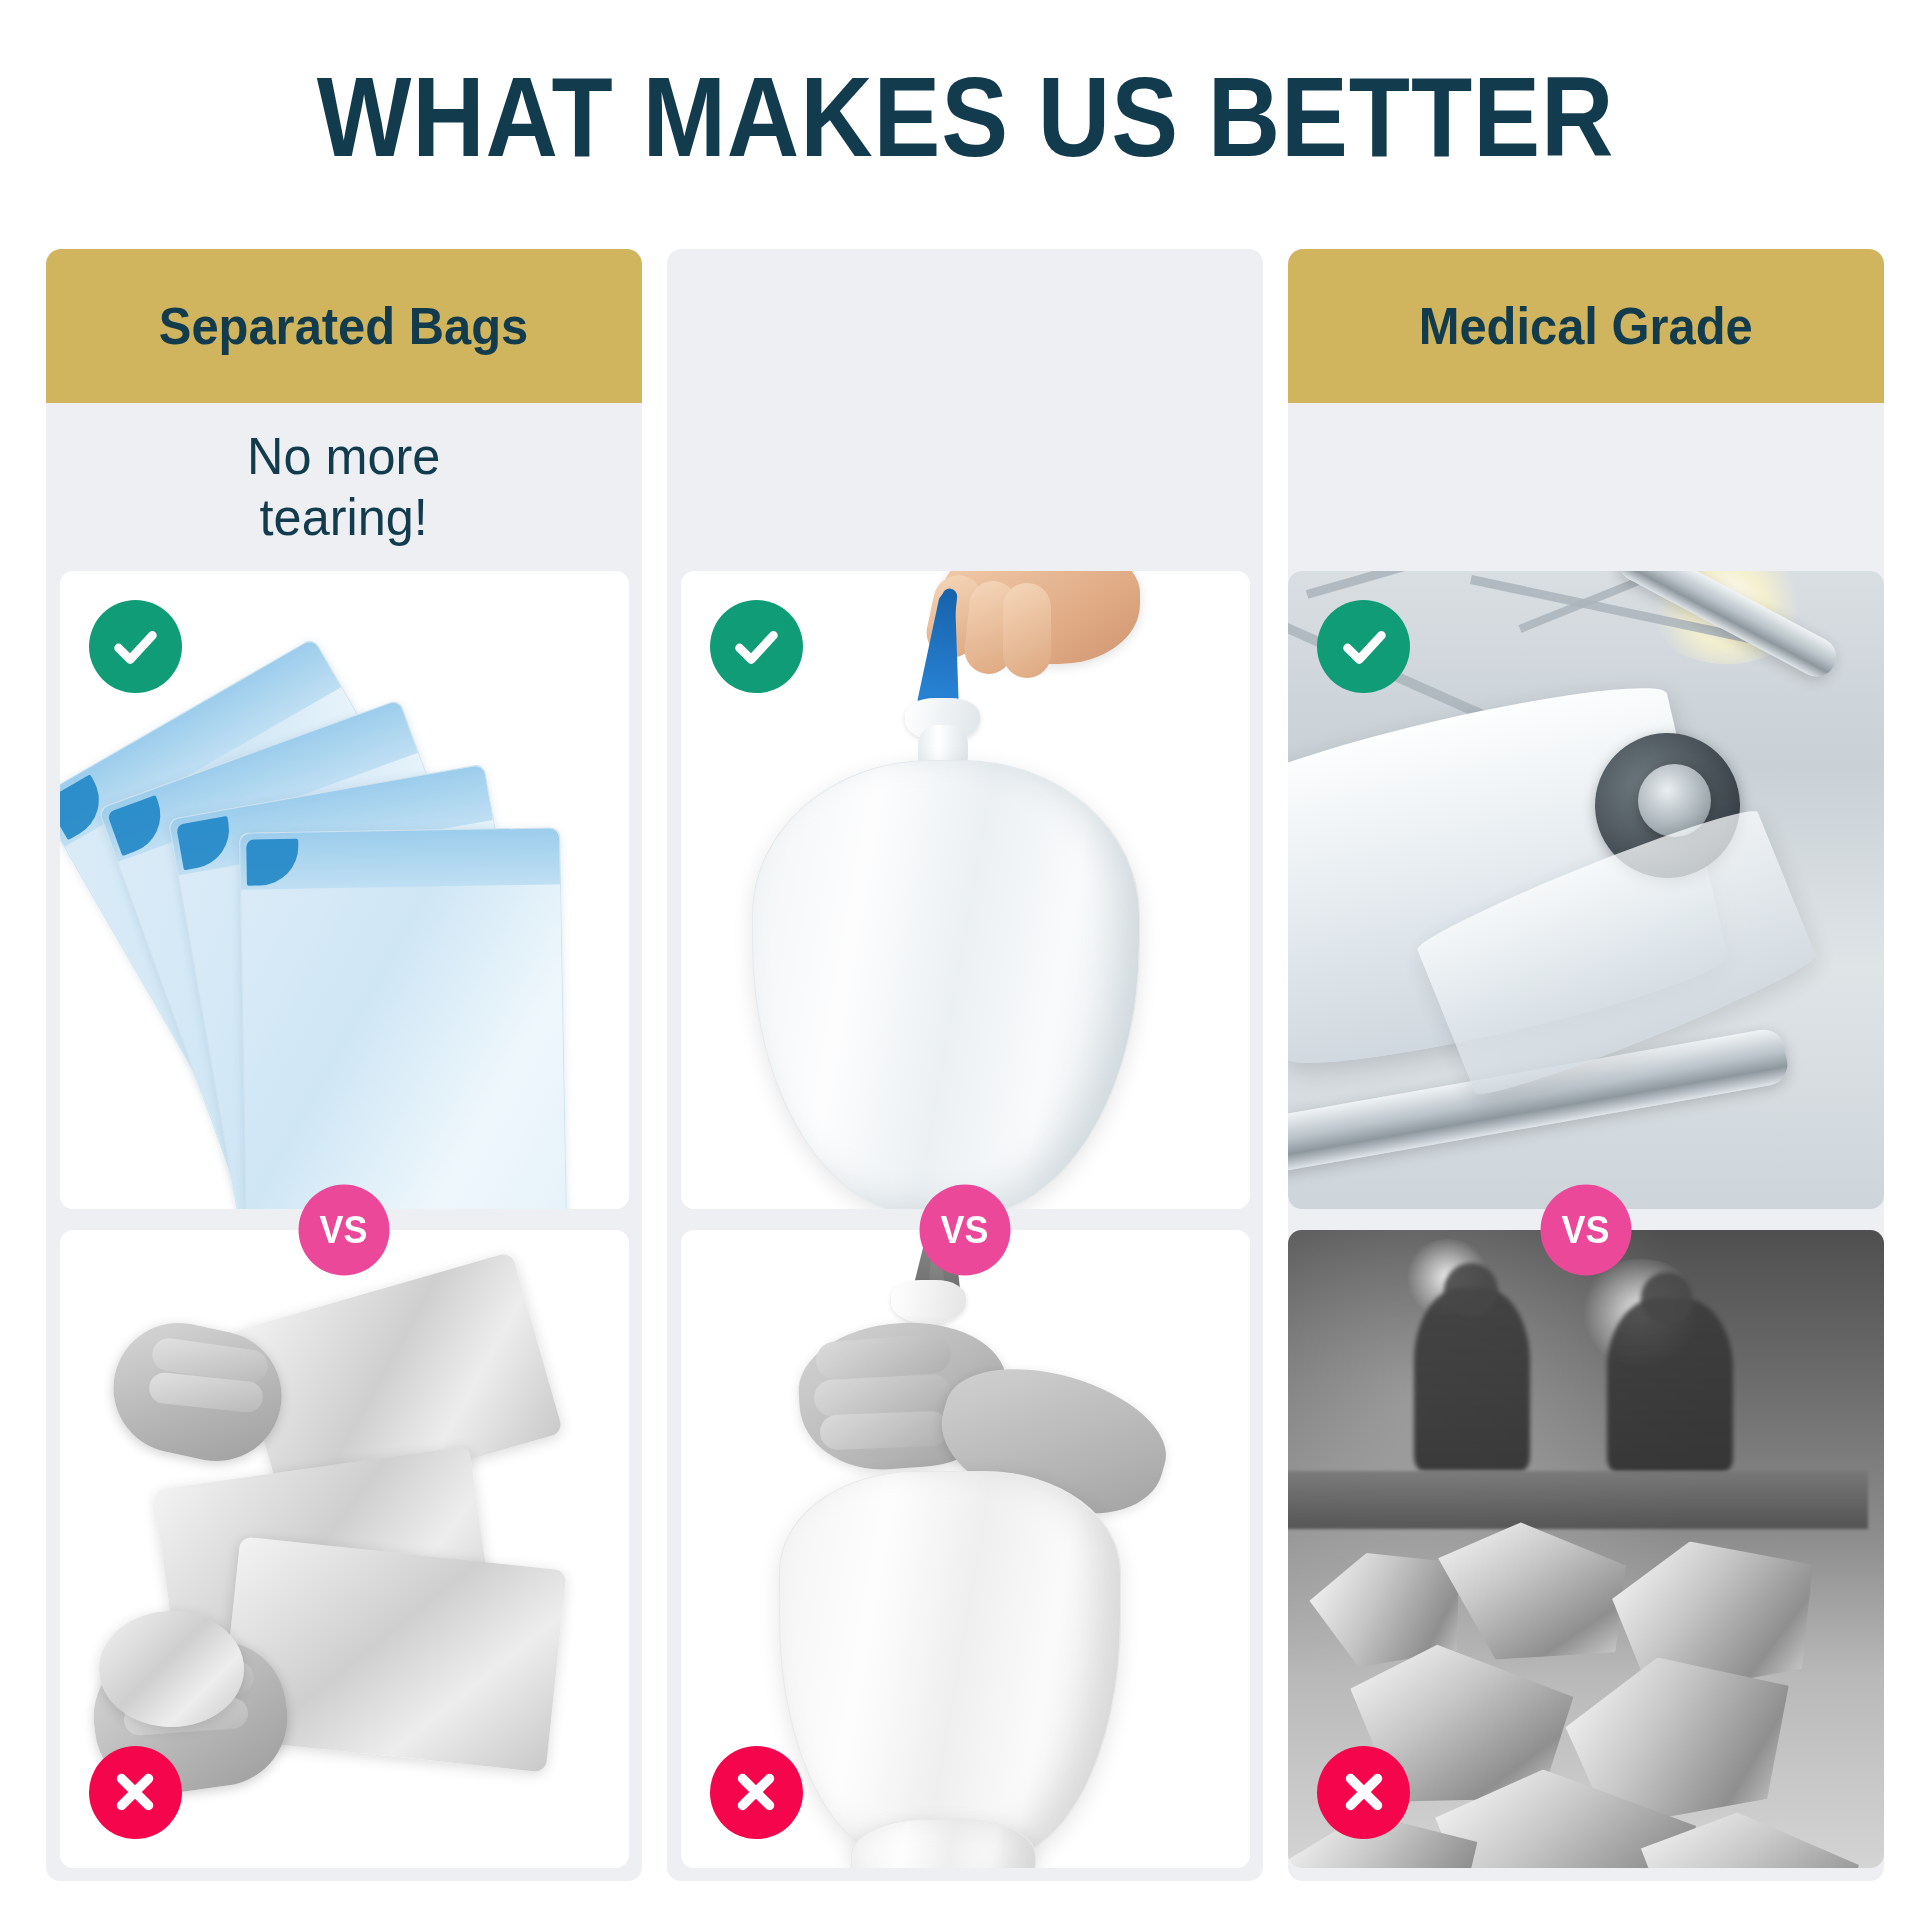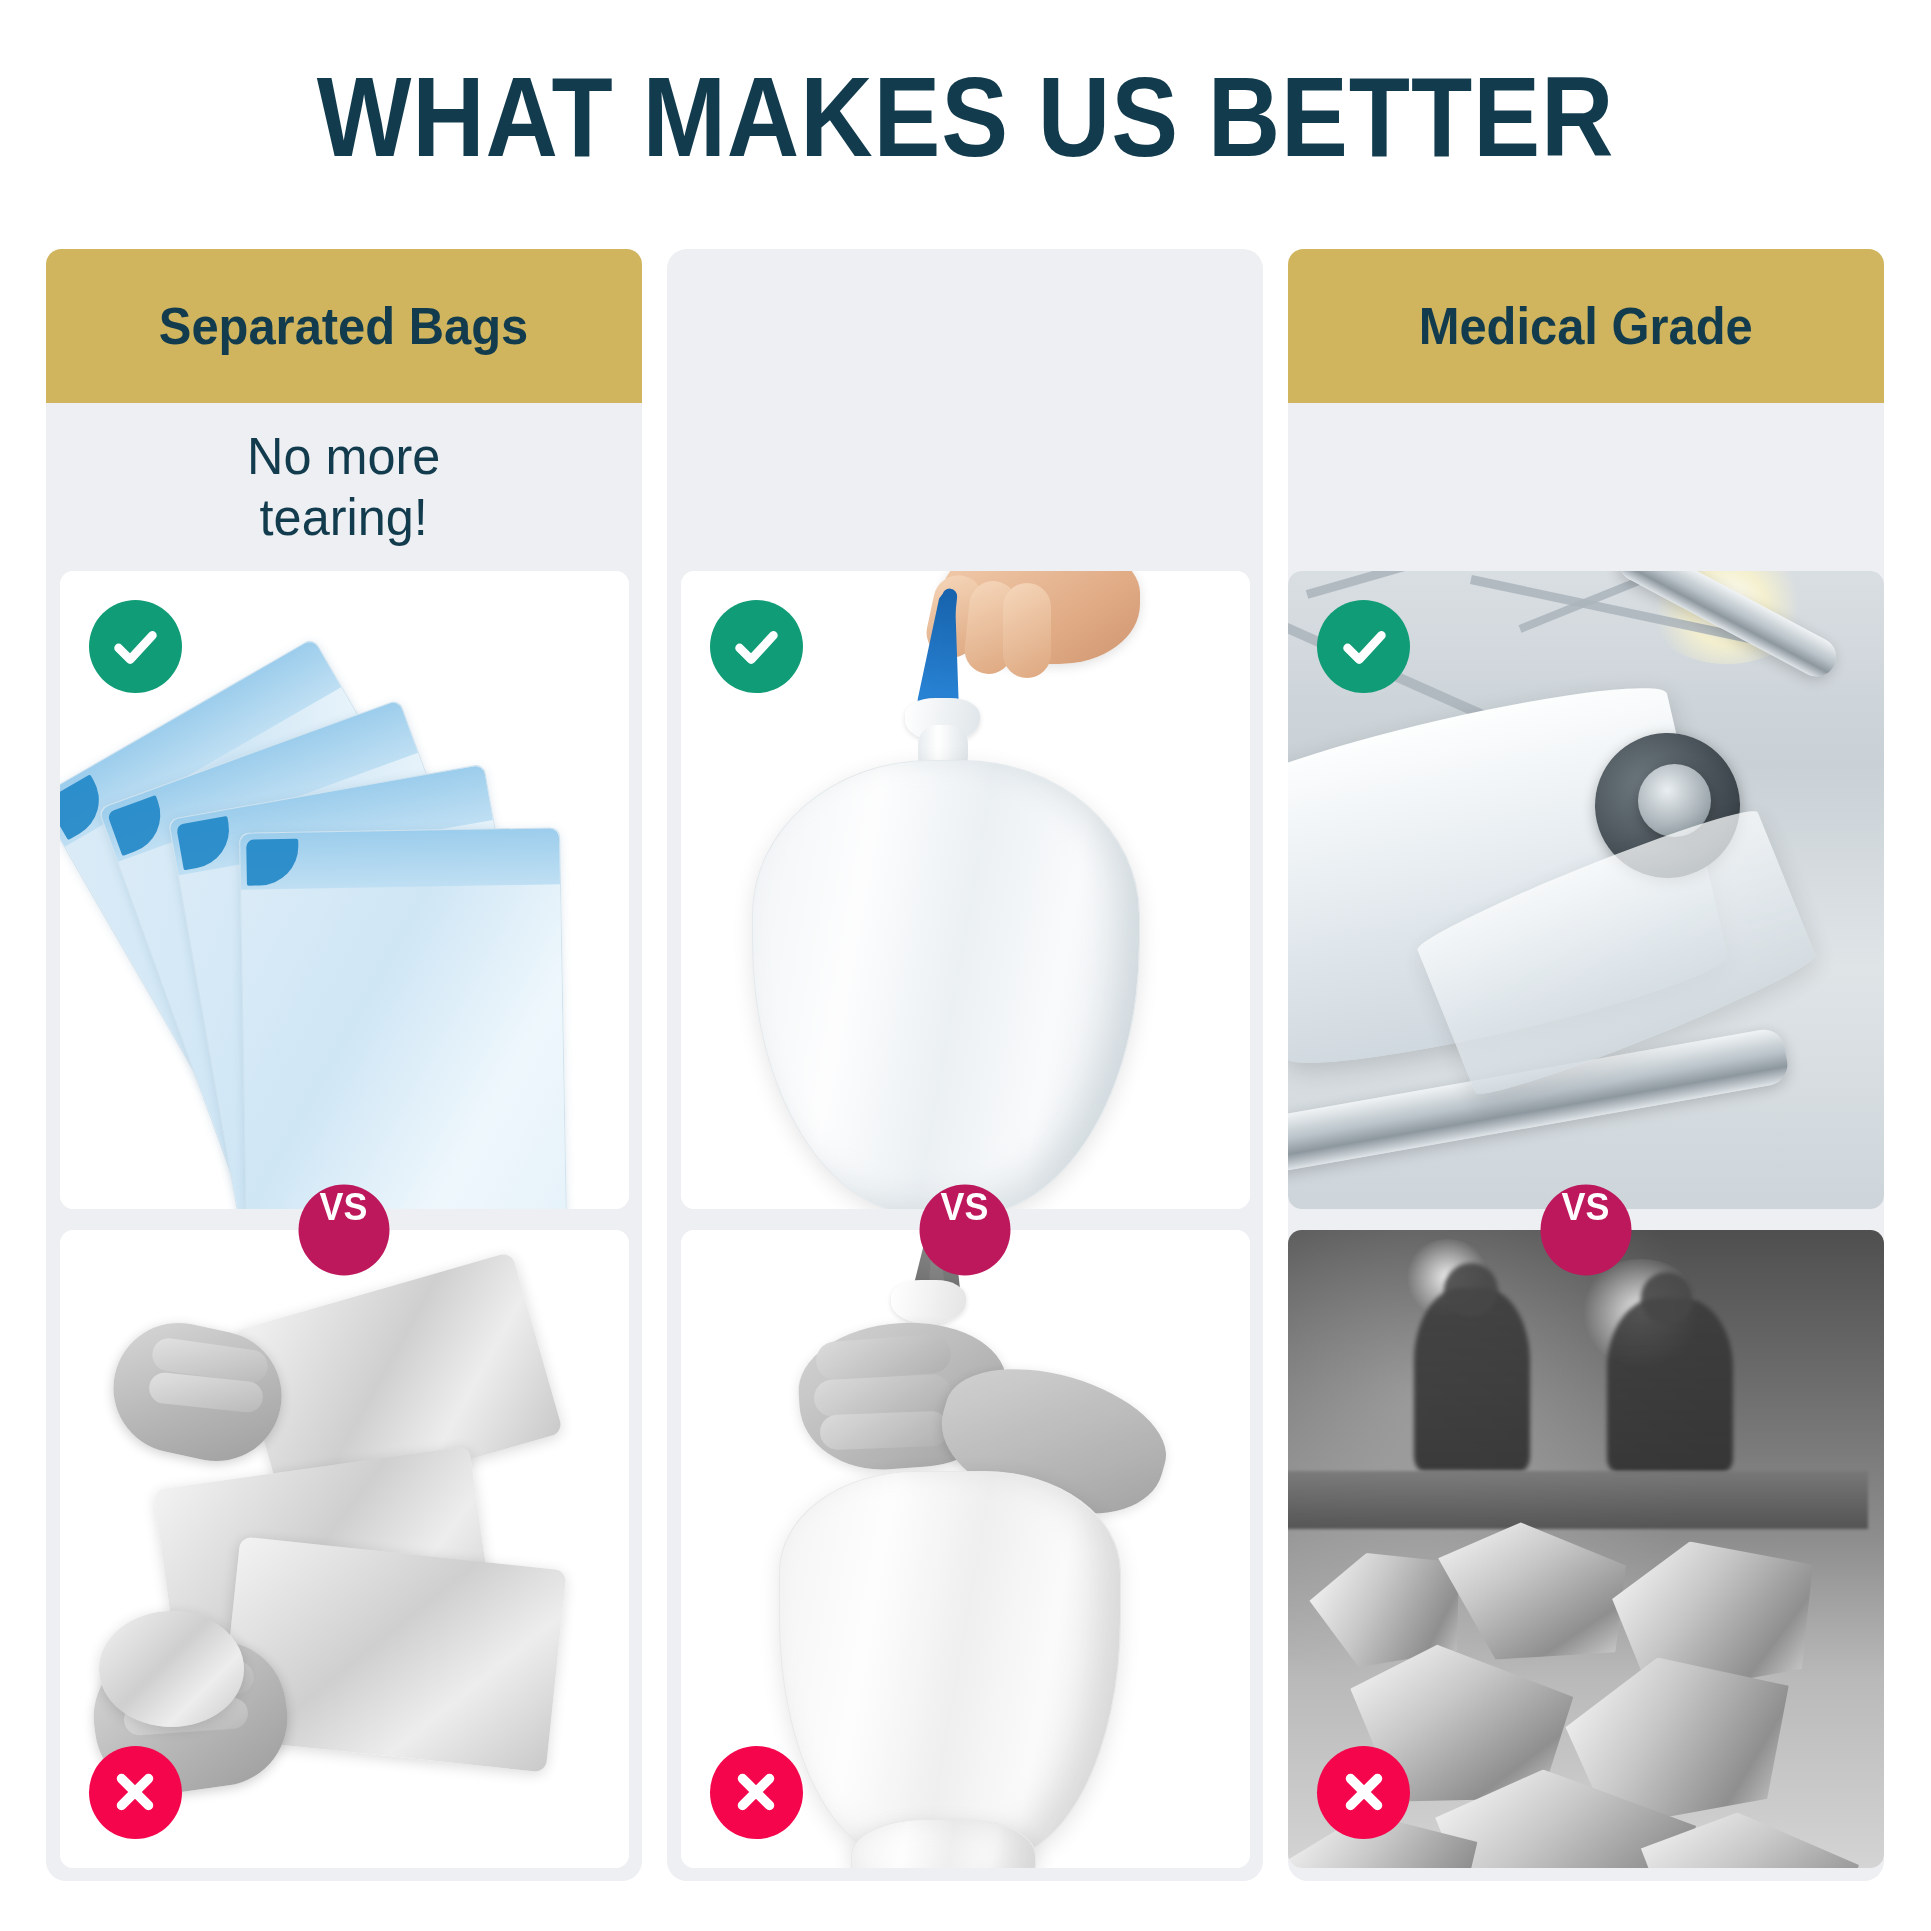--- a/index.html
+++ b/index.html
@@ -29,21 +29,21 @@
   
   .cols{
     position:absolute;left:46px;top:249px;
     width:1838px;height:1632px;
     display:flex;gap:25px;
   }
   .col{
     position:relative;
     flex:1 1 0;
     background:#EDEFF2;
-    border-radius:20px;
+    border-radius:14px;
     overflow:visible;
   }
 
   .col-head{
     height:154px;
     background:#D0B55E;
     border-radius:15.4px 15.4px 0 0;
     display:flex;align-items:center;justify-content:center;
   }
   .col-head-label{
@@ -95,24 +95,24 @@
     display:flex;align-items:center;justify-content:center;
     z-index:6;
   }
   .badge-check{background:#109C76;left:29px;top:29px;}
   .badge-x{background:#F5054C;left:29px;bottom:29px;}
   .badge svg{display:block;}
 
   .badge-vs{
     position:absolute;
     width:91px;height:91px;border-radius:50%;
-    background:#be185d;
+    background:#ec4899;
     left:50%;transform:translate(-50%,-50%);
     top:calc(322px + ((100% - 336px) / 2) + 10.6px);
-    display:flex;align-items:flex-start;justify-content:center;
+    display:flex;align-items:center;justify-content:center;
     z-index:20;
   }
   .badge-vs-label{
     color:#ffffff;font-weight:700;font-size:39px;
     font-family:"Liberation Sans Narrow","Liberation Sans",sans-serif;
     letter-spacing:0px;
     transform:scaleX(0.92);
   }
 
   

